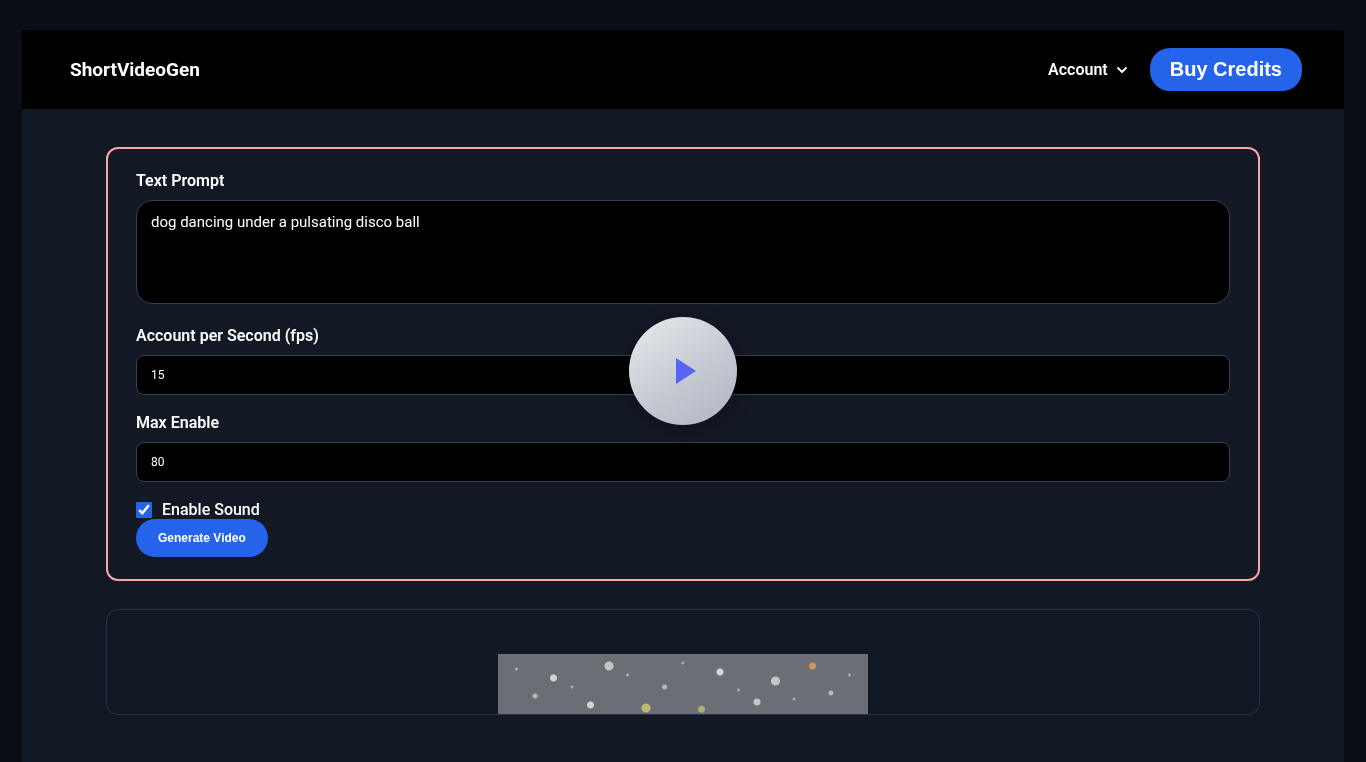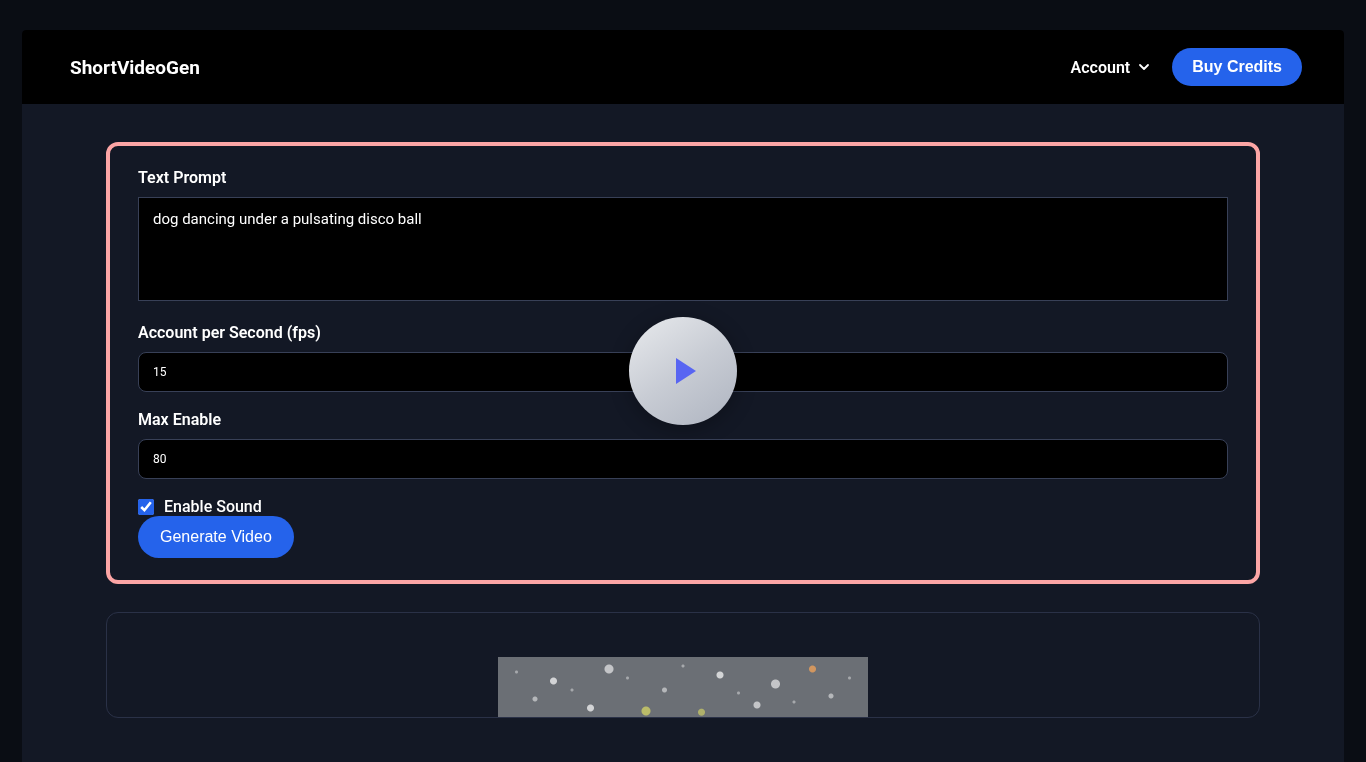--- a/index.html
+++ b/index.html
@@ -60,52 +60,52 @@
       width: 12px;
       height: 12px;
     }
     
     .btn-primary {
       background: #2563eb;
       color: #ffffff;
       border: none;
       padding: 10px 20px;
       border-radius: 20px;
-      font-size: 16px;
+      font-size: 20px;
       font-weight: 600;
       cursor: pointer;
     }
     
     .content {
       padding: 38px 84px;
     }
     
     .form-card {
-      border: 4px solid #fca5a5;
+      border: 2px solid #fca5a5;
       border-radius: 12px;
       padding: 22px 28px;
     }
     
     .form-group {
       margin-bottom: 18px;
     }
     
     .form-label {
       display: block;
       font-size: 16px;
       font-weight: 600;
       margin-bottom: 10px;
       color: #ffffff;
     }
     
     .form-textarea {
       width: 100%;
       background: #000000;
       border: 1px solid #384057;
-      border-radius: 0;
+      border-radius: 16px;
       color: #ffffff;
       padding: 12px 14px;
       font-size: 15px;
       font-family: inherit;
       resize: none;
       height: 104px;
     }
     
     .form-input {
       width: 100%;
@@ -137,22 +137,22 @@
       font-weight: 500;
       color: #ffffff;
     }
     
     .btn-generate {
       background: #2563eb;
       color: #ffffff;
       border: none;
       padding: 12px 22px;
       border-radius: 22px;
-      font-size: 16px;
-      font-weight: 400;
+      font-size: 12px;
+      font-weight: 700;
       cursor: pointer;
     }
     
     .video-card {
       border: 1px solid #2a3147;
       border-radius: 12px;
       padding: 44px 28px 0 28px;
       margin-top: 28px;
       display: flex;
       justify-content: center;

